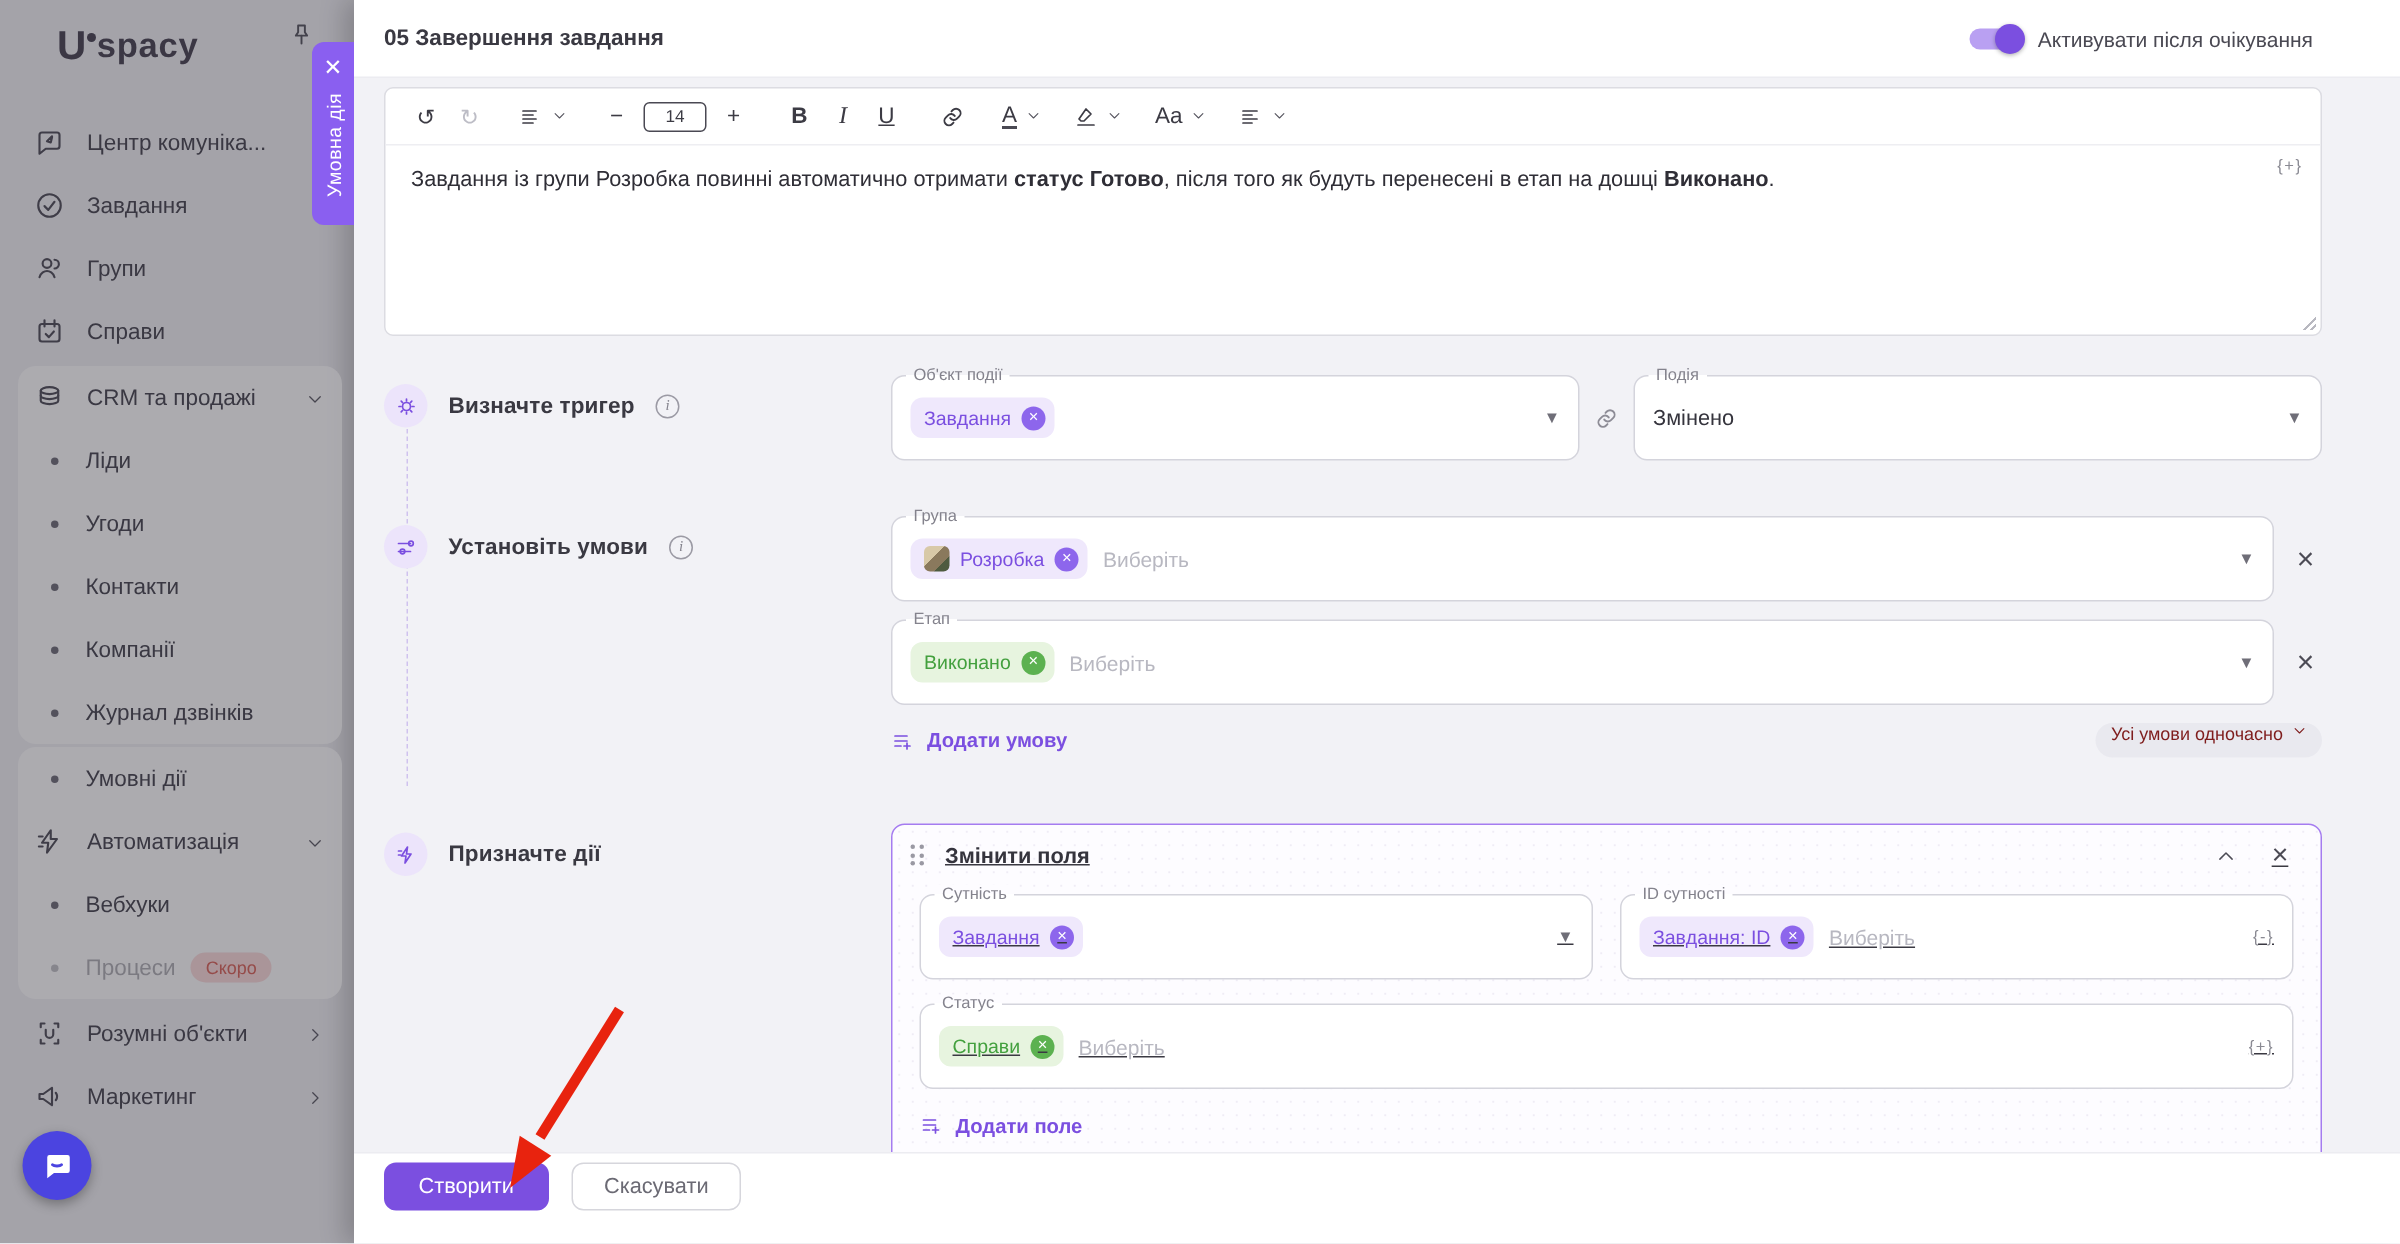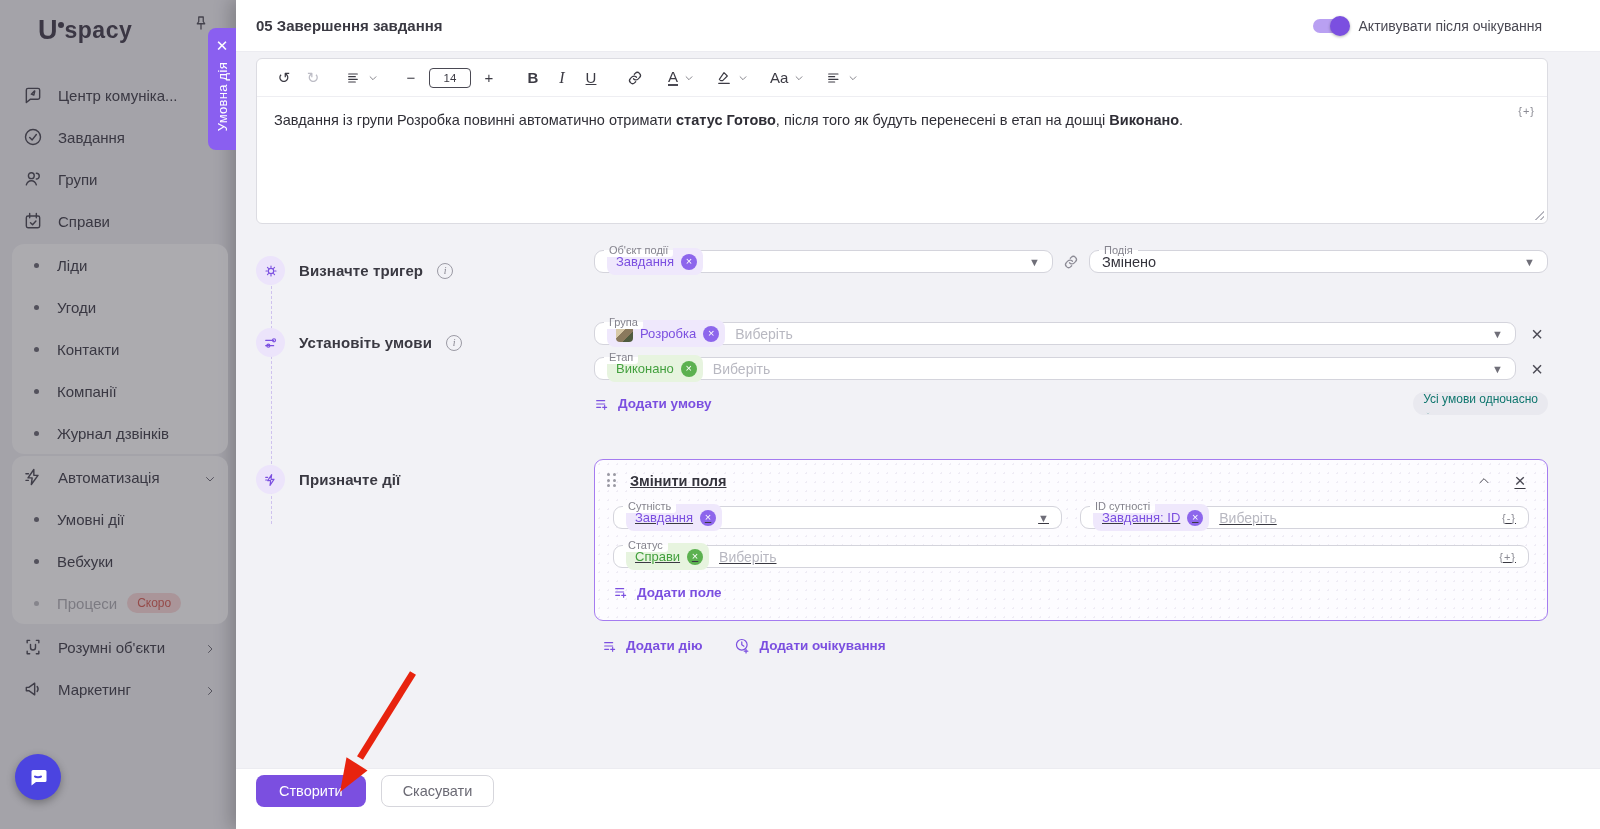--- a/index.html
+++ b/index.html
@@ -77,21 +77,21 @@
   .section { display:flex; align-items:flex-start; position:relative; z-index:1; }
   .sec-left { width:338px; flex:none; display:flex; align-items:center; gap:14px; padding-top:6px; }
   .step-ic { width:29px; height:29px; border-radius:50%; background:#ece4fb; color:#7b4fe0;
     display:flex; align-items:center; justify-content:center; flex:none; }
   .sec-title { font-size:15px; color:#3a3942; font-weight:bold; letter-spacing:0.1px; }
   .info-ic { width:16px; height:16px; border-radius:50%; border:1.5px solid #9b9aa4; color:#85848e;
     font-size:10px; display:flex; align-items:center; justify-content:center; font-family:"Liberation Serif",serif; font-style:italic; }
   .sec-right { flex:1; --outer:#f2f2f6; }
 
   
-  .field { position:relative; height:23px; border:1px solid #d4d4dc; border-radius:9px; background:#fff;
+  .field { position:relative; height:57px; border:1px solid #d4d4dc; border-radius:9px; background:#fff;
     display:flex; align-items:center; padding:0 12px; cursor:pointer; }
   .f-label { position:absolute; top:-7px; left:9px; font-size:11px; color:#84838d; padding:0 5px;
     background:linear-gradient(180deg, var(--outer) 0 45%, #fff 45% 100%); border-radius:3px; line-height:13px; }
   .f-arrow { margin-left:auto; color:#6f6e78; font-size:11px; flex:none; }
   .f-ph { color:#b8b8c1; font-size:14px; margin-left:10px; }
   .f-value { font-size:14.5px; color:#35343d; }
   .f-var { margin-left:auto; font-size:11px; color:#8a8a93; letter-spacing:1px; flex:none; }
   .chip { display:inline-flex; align-items:center; gap:7px; height:27px; padding:0 6px 0 9px; border-radius:8px; font-size:13px; }
   .chip-purple { background:#efe8fc; color:#7b4fe0; }
   .chip-green { background:#e7f4df; color:#43a03e; }
@@ -107,21 +107,21 @@
   .link-ic { color:#8d8c96; flex:none; width:18px; height:18px; }
 
   .cond-row { display:flex; align-items:center; gap:10px; margin-bottom:12px; }
   .cond-row .field { flex:1; }
   .row-x { background:none; border:none; font-size:20px; color:#4c4b55; cursor:pointer; width:22px; line-height:1; padding:0; }
 
   .addline { display:flex; align-items:center; margin-top:2px; }
   .add-link { display:inline-flex; align-items:center; gap:8px; color:#7b4fe0; font-size:13.5px; font-weight:bold;
     background:none; border:none; cursor:pointer; font-family:inherit; }
   .mode-pill { margin-left:auto; display:inline-flex; align-items:flex-start; gap:6px; background:#e9e9ef;
-    border:none; border-radius:12px; height:23px; padding:0 10px; font-size:12px; color:#0f766e; cursor:pointer; font-family:inherit;flex-direction:column; }
+    border:none; border-radius:12px; height:23px; padding:0 10px; font-size:12px; color:#7f1d1d; cursor:pointer; font-family:inherit; }
 
   
   .action-card { border:1.5px solid #a57cf0; border-radius:9px; background-color:#fdfcff;
     background-image:radial-gradient(#efecf5 1px, transparent 1px); background-size:9px 9px;
     padding:12px 18px 16px 12px;text-decoration:underline; --outer:#fdfcff; }
   .ac-header { display:flex; align-items:center; margin-bottom:16px; }
   .drag-dots { width:14px; height:16px; display:grid; grid-template-columns:repeat(2,4px); grid-auto-rows:4px; gap:1.5px 2px; margin-right:9px; cursor:grab; }
   .drag-dots i { width:3px; height:3px; border-radius:50%; background:#9a99a3; }
   .ac-title { font-size:14.5px; font-weight:bold; color:#35343d; }
   .ac-btns { margin-left:auto; display:flex; align-items:center; gap:18px; }
@@ -200,20 +200,33 @@
               <svg class="st" viewBox="0 0 24 24" width="20" height="20">
                 <rect x="4" y="6" width="16" height="14" rx="2"></rect>
                 <path d="M8 3v5M16 3v5"></path>
                 <polyline points="9 14 11.5 16.5 15.5 12"></polyline>
               </svg>
             </span>
           <span class="nav-label">Справи</span>
         </div>
 
         <div class="nav-group">
+          <div class="nav-item">
+            <span class="nav-icon">
+                <svg class="st" viewBox="0 0 24 24" width="20" height="20">
+                  <ellipse cx="12" cy="6.5" rx="7" ry="2.8"></ellipse>
+                  <path d="M5 6.5v4c0 1.5 3.1 2.8 7 2.8s7-1.3 7-2.8v-4"></path>
+                  <path d="M5 10.5v4c0 1.5 3.1 2.8 7 2.8s7-1.3 7-2.8v-4"></path>
+                </svg>
+              </span>
+            <span class="nav-label">CRM та продажі</span>
+            <span class="nav-chev"><svg class="st" viewBox="0 0 24 24" width="12" height="12">
+                  <polyline points="5 9 12 16 19 9"></polyline>
+                </svg></span>
+          </div>
           <div class="nav-item nav-sub">
             <span class="bullet"></span>
             <span class="nav-label">Ліди</span>
           </div>
           <div class="nav-item nav-sub">
             <span class="bullet"></span>
             <span class="nav-label">Угоди</span>
           </div>
           <div class="nav-item nav-sub">
             <span class="bullet"></span>
@@ -223,35 +236,35 @@
             <span class="bullet"></span>
             <span class="nav-label">Компанії</span>
           </div>
           <div class="nav-item nav-sub">
             <span class="bullet"></span>
             <span class="nav-label">Журнал дзвінків</span>
           </div>
         </div>
 
         <div class="nav-group">
+          <div class="nav-item nav-sub">
+            <span class="bullet"></span>
+            <span class="nav-label">Умовні дії</span>
+          </div>
           <div class="nav-item">
             <span class="nav-icon">
                 <svg class="st" viewBox="0 0 24 24" width="20" height="20">
                   <path d="M13 3L6 13h5l-1 8 8-11h-5z"></path>
                   <path d="M3.5 8h3M3.5 16h3"></path>
                 </svg>
               </span>
             <span class="nav-label">Автоматизація</span>
             <span class="nav-chev"><svg class="st" viewBox="0 0 24 24" width="12" height="12">
                   <polyline points="5 9 12 16 19 9"></polyline>
                 </svg></span>
-          </div>
-          <div class="nav-item nav-sub">
-            <span class="bullet"></span>
-            <span class="nav-label">Умовні дії</span>
           </div>
           <div class="nav-item nav-sub">
             <span class="bullet"></span>
             <span class="nav-label">Вебхуки</span>
           </div>
           <div class="nav-item nav-sub nav-disabled">
             <span class="bullet"></span>
             <span class="nav-label" style="flex:none">Процеси</span>
             <span class="badge-soon">Скоро</span>
           </div>

